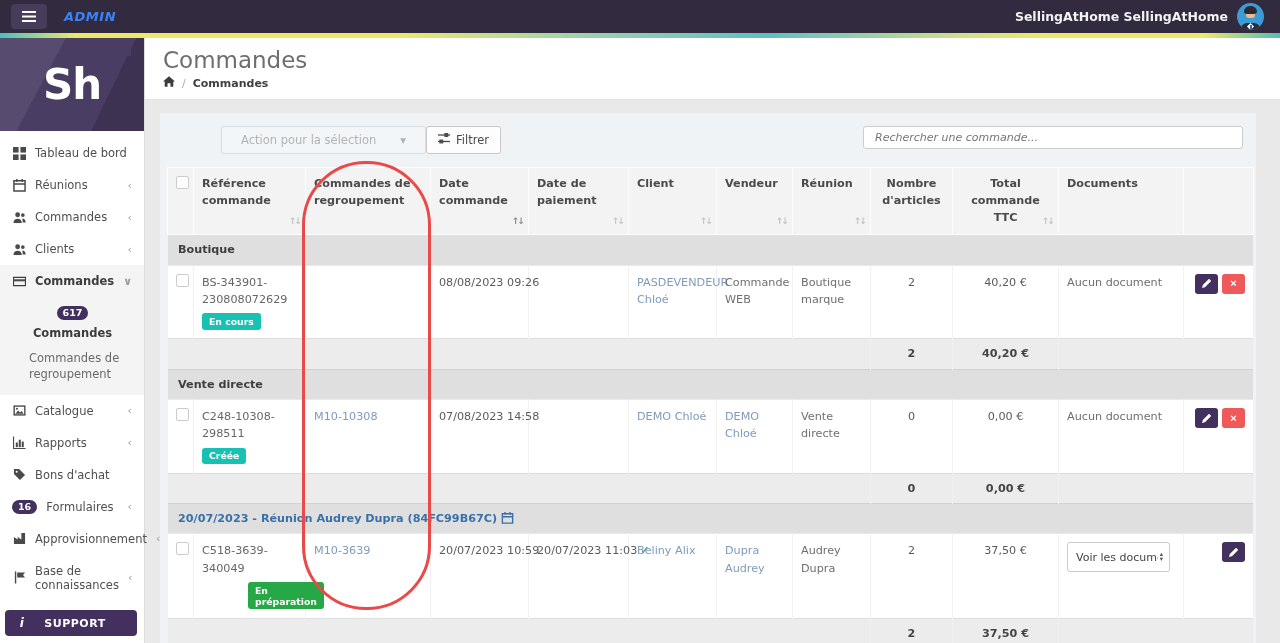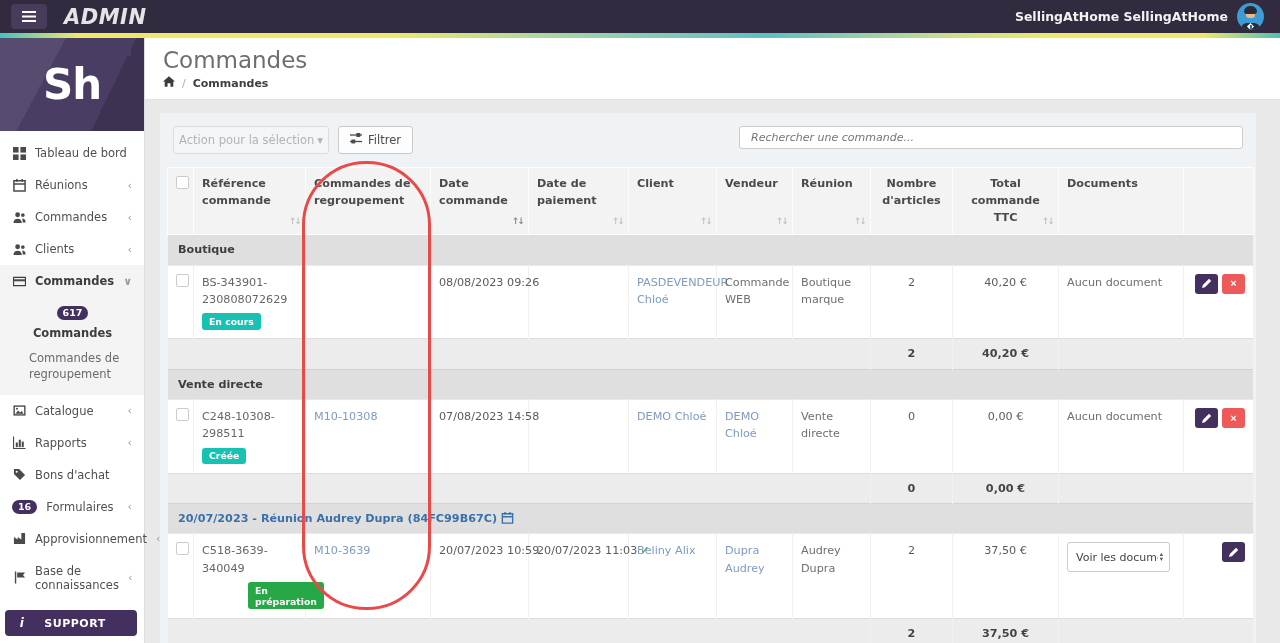--- a/index.html
+++ b/index.html
@@ -3,21 +3,21 @@
 <meta charset="utf-8">
 <style>
   * { margin:0; padding:0; box-sizing:border-box; }
   html,body { width:1280px; height:643px; overflow:hidden; }
   body { font-family:"DejaVu Sans","Liberation Sans",sans-serif; background:#e9e9e9; position:relative; color:#555; }
 
   
   .topbar { position:absolute; top:0; left:0; width:1280px; height:33px; background:#322a3e; display:flex; align-items:center; z-index:30; }
   .menu-btn { width:36px; height:25px; background:#473c5a; border-radius:4px; margin-left:11px; display:flex; align-items:center; justify-content:center; cursor:pointer; }
   .menu-btn svg { width:14px; height:11px; }
-  .brand { color:#e5e5e5; font-weight:bold; font-style:italic; font-size:21px; margin-left:17px; letter-spacing:.5px; }
+  .brand { color:#3b82f6; font-weight:bold; font-style:italic; font-size:13px; margin-left:17px; letter-spacing:.5px; }
   .topbar-right { margin-left:auto; display:flex; align-items:center; gap:9px; padding-right:16px; }
   .user-name { color:#f2f2f2; font-size:12.5px; font-weight:600; }
   .avatar { width:27px; height:27px; border-radius:50%; background:#3d9bd5; position:relative; overflow:hidden; }
   .av-hair { position:absolute; top:3px; left:7px; width:13px; height:8px; background:#2e2a33; border-radius:7px 7px 3px 3px; }
   .av-face { position:absolute; top:7px; left:9px; width:9px; height:8px; background:#e9bb8d; border-radius:3px; }
   .av-body { position:absolute; bottom:-3px; left:4px; width:19px; height:10px; background:#2e2a33; border-radius:6px 6px 0 0; }
   .av-collar { position:absolute; bottom:1px; left:11px; width:5px; height:5px; background:#fff; transform:rotate(45deg); }
   .av-tie { position:absolute; bottom:-1px; left:12.5px; width:2.5px; height:6px; background:#2b6ea5; }
 
   
@@ -53,24 +53,24 @@
   .page-title { font-size:23px; font-weight:400; color:#6e6e6e; margin:9px 0 3px 18px; }
   .breadcrumb { display:flex; align-items:center; gap:7px; margin-left:18px; font-size:11px; color:#7a7a7a; }
   .breadcrumb svg { width:12px; height:11px; fill:#3c3c3c; }
   .breadcrumb .sep { color:#aaa; }
   .breadcrumb .current { font-weight:bold; color:#3f3f3f; }
   .header-btn { position:absolute; right:14px; top:25px; background:#43305f; color:#fff; font-size:11.5px; font-weight:600; padding:7px 11px; border-radius:3px; border:none; cursor:pointer; }
 
   
   .card { position:absolute; top:113px; left:160px; width:1096px; height:530px; background:#f0f3f6; padding:13px 7px 0 7px; z-index:5; }
   .toolbar { display:flex; align-items:flex-start; padding:0 6px; margin-bottom:13px; }
-  .bulk-btn { border:1px solid #d9dde0; background:#f3f6f8; color:#b3b3b3; font-size:11.5px; padding:6px 5px; border-radius:3px; display:flex; gap:3px; align-items:center; cursor:default; }
-  .filter-btn { border:1px solid #c9c9c9; background:#fdfdfd; color:#4a4a4a; font-size:11.5px; padding:6px 11px; border-radius:3px; margin-left:9px; display:flex; gap:6px; align-items:center; cursor:pointer; }
+  .bulk-btn { border:1px solid #d9dde0; background:#f3f6f8; color:#b3b3b3; font-size:11.5px; padding:6px 19px; border-radius:3px; display:flex; gap:24px; align-items:center; cursor:default;margin-left:48px; }
+  .filter-btn { border:1px solid #c9c9c9; background:#fdfdfd; color:#4a4a4a; font-size:11.5px; padding:6px 11px; border-radius:3px; display:flex; gap:6px; align-items:center; cursor:pointer; }
   .filter-btn svg { width:12px; height:11px; }
-  .search-input { margin-left:auto; width:504px; height:23px; border:1px solid #ccc; border-radius:3px; font-style:italic; font-size:11px; color:#888; padding:0 11px; background:#fff; font-family:"DejaVu Sans","Liberation Sans",sans-serif; }
+  .search-input { margin-left:auto; width:380px; height:23px; border:1px solid #ccc; border-radius:3px; font-style:italic; font-size:11px; color:#888; padding:0 11px; background:#fff; font-family:"DejaVu Sans","Liberation Sans",sans-serif; }
 
   
   table { border-collapse:collapse; table-layout:fixed; width:1082px; background:#fff; font-size:11.2px; color:#5b5b5b; }
   th { background:#f3f3f3; border:1px solid #fdfdfd; font-size:11.2px; color:#4a4a4a; text-align:left; padding:8px 8px; vertical-align:top; line-height:1.5; position:relative; font-weight:bold; }
   th.center { text-align:center; }
   .sort-ic { position:absolute; right:5px; bottom:6px; color:#c3c3c3; font-size:9px; letter-spacing:-2px; cursor:pointer; }
   .sort-ic.active { color:#8a8a8a; }
   td { border-top:1px solid #e9e9e9; border-right:1px solid #f1f1f1; border-left:1px solid #f1f1f1; padding:8px 8px; vertical-align:top; line-height:1.55; background:#fff; }
   tr.grp td { background:#dfdfdf; border-top:1px solid #d2d2d2; font-weight:bold; color:#3e3e3e; padding:6px 10px; font-size:11.2px; }
   tr.grp .group-link { color:#3a70a9; cursor:pointer; }

